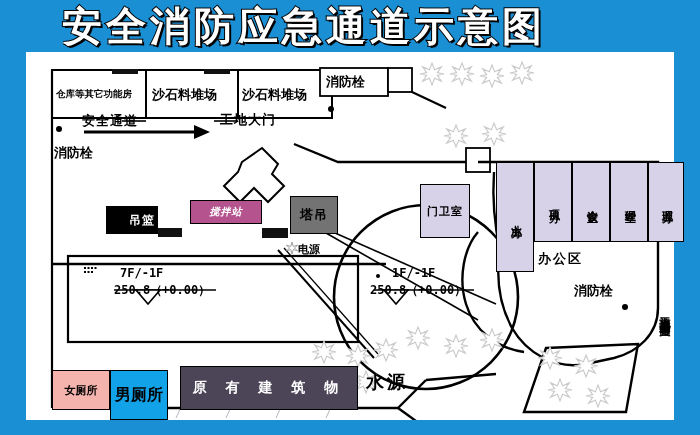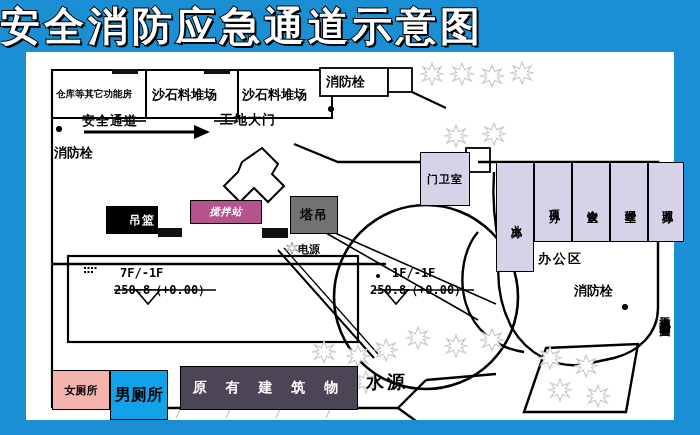--- a/index.html
+++ b/index.html
@@ -10,21 +10,21 @@
   }
   #root{position:relative;width:700px;height:435px;}
 
   
   .banner{
     position:absolute;left:0;top:0;width:700px;height:52px;
     background:#1a8fd4;
   }
   .banner-title{
     position:absolute;left:0;top:2px;width:608px;
-    text-align:left;
+    text-align:center;
     font-size:40px;line-height:48px;font-weight:bold;
     color:#ffffff;
     letter-spacing:4px;
     -webkit-text-stroke:2px #000;
     paint-order:stroke fill;
     text-shadow:2px 2px 0 #000;
     white-space:nowrap;
   }
 
   
@@ -212,21 +212,21 @@
           <rect x="3.5" y="4" width="2" height="2"></rect>
         <rect x="7" y="4" width="2" height="2"></rect>
       </g>
     </svg>
     <div class="lbl mono" style="left:94px;top:214px;font-size:12px;">7F/-1F</div>
     <div class="lbl mono" style="left:88px;top:230px;font-size:12px;">250.8（+0.00）</div>
 
     <div class="lbl mono" style="left:366px;top:214px;font-size:12px;">1F/-1F</div>
     <div class="lbl mono" style="left:344px;top:230px;font-size:12px;">250.8（+0.00）</div>
 
-    <div class="box rm" style="left:394px;top:100px;width:50px;height:54px;font-size:11px;letter-spacing:1px;">门卫室</div>
+    <div class="box rm" style="left:394px;top:132px;width:50px;height:54px;font-size:11px;letter-spacing:1px;">门卫室</div>
 
     <div class="box rm vert" style="left:470px;top:110px;width:38px;height:110px;">业主办</div>
     <div class="box rm vert" style="left:508px;top:110px;width:38px;height:80px;">项目办</div>
     <div class="box rm vert" style="left:546px;top:110px;width:38px;height:80px;">会议室</div>
     <div class="box rm vert" style="left:584px;top:110px;width:38px;height:80px;">经理室</div>
     <div class="box rm vert" style="left:622px;top:110px;width:36px;height:80px;">监理办</div>
 
     <div class="lbl" style="left:512px;top:198px;font-size:13px;font-weight:bold;letter-spacing:2px;">办公区</div>
     <div class="lbl" style="left:340px;top:318px;font-size:18px;font-weight:bold;letter-spacing:3px;">水源</div>
 

